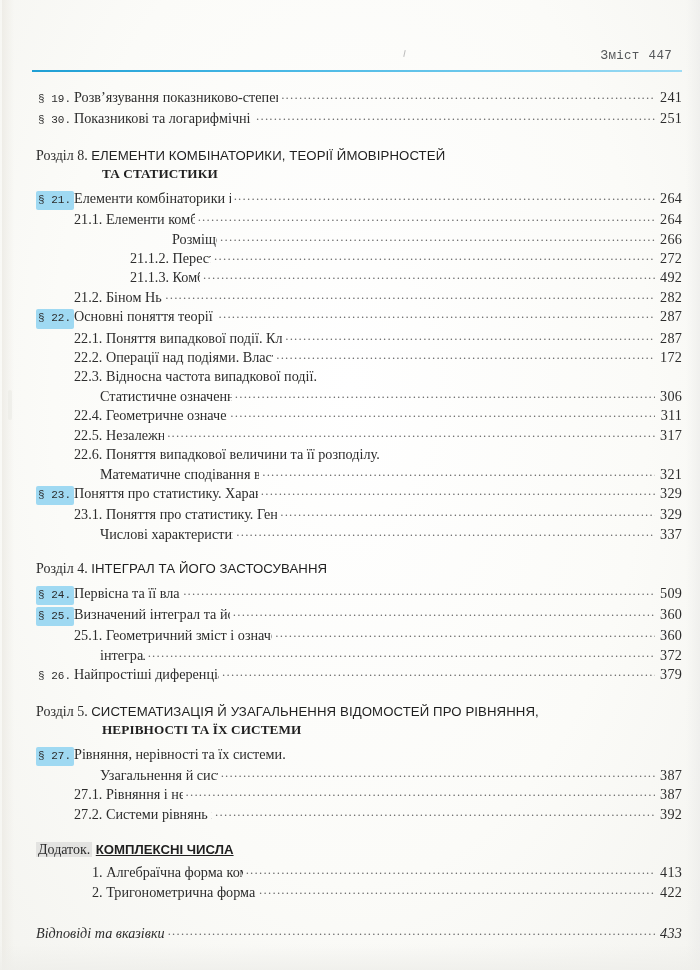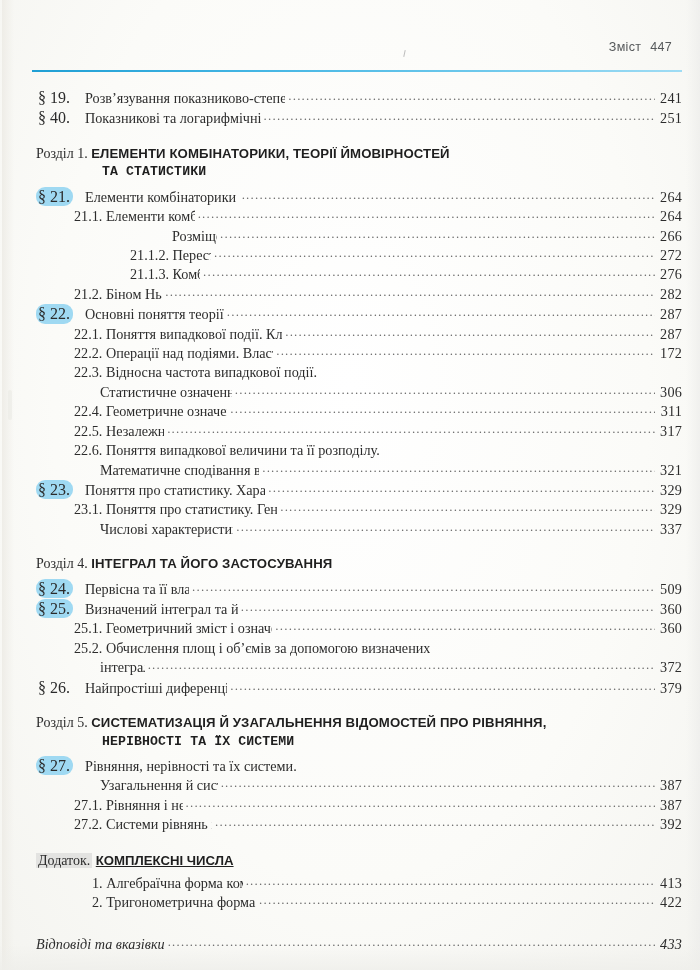--- a/index.html
+++ b/index.html
@@ -21,23 +21,23 @@
     height: 970px;
     box-sizing: border-box;
     padding: 0;
     background:
       radial-gradient(ellipse at 50% 40%, #ffffff 0%, #fbfbf8 60%, #f4f4f0 100%);
   }
 
   
   .runhead {
     position: absolute;
-    top: 40px;
+    top: 49px;
     right: 28px;
-    font-family: Liberation Sans, sans-serif;
+    font-family: Liberation Mono, monospace;
     font-size: 12.5px;
     letter-spacing: .3px;
     color: #55585a;
     white-space: nowrap;
     text-align: center;
   }
   .runhead .rh-label { margin-right: 9px; }
   .runhead .rh-num { }
 
   .rule {
@@ -72,28 +72,29 @@
     display: flex;
     align-items: baseline;
     font-size: 14.2px;
     line-height: 19.4px;
     white-space: nowrap;
   }
 
   
   .sec {
     flex: 0 0 auto;
-    font-size: 16px;
+    font-size: 11px;
     padding: 0 3px 0 2px;
-    margin-right: 12px;
+    margin-right: 0;
     color: #2b2b2b;
+    font-family: Liberation Mono, monospace;
   }
   .sec.hl {
     background: #9fd9f2;
-    border-radius: 9px;
+    border-radius: 2px;
   }
   .sec.plain {
     background: none;
   }
 
   
   .ind-0 { padding-left: 0; }
   .ind-1 { padding-left: 38px; }
   .ind-2 { padding-left: 56px; }
   .ind-3 { padding-left: 94px; }
@@ -135,27 +136,27 @@
     font-size: 13.6px;
     line-height: 17.5px;
   }
   .part .part-pre {
     font-family: "Liberation Serif", serif;
     font-size: 14px;
     color: #2c2c2c;
   }
   .part .part-title {
     font-family: "Liberation Sans", sans-serif;
-    font-weight: bold;
+    font-weight: normal;
     font-size: 13.2px;
     letter-spacing: .1px;
     color: #1f1f1f;
   }
   .part .part-line2 {
-    font-family: Liberation Mono, monospace;
+    font-family: Liberation Serif, serif;
     font-weight: bold;
     font-size: 13.2px;
     letter-spacing: .1px;
     color: #1f1f1f;
     display: block;
     padding-left: 66px;
     margin-top: 1px;
   }
 
   .appendix {
@@ -217,26 +218,26 @@
   <div class="rule"></div>
 
   <div class="toc" id="toc-root">
       <div class="row ind-0">
         <span class="sec plain">§ 19.</span>
         <span class="txt">Розв’язування показниково-степеневих рівнянь та нерівностей</span>
         <span class="lead"></span>
         <span class="pg">241</span>
       </div>
       <div class="row ind-0">
-        <span class="sec plain">§ 40.</span>
+        <span class="sec plain">§ 30.</span>
         <span class="txt">Показникові та логарифмічні рівняння й нерівності</span>
         <span class="lead"></span>
         <span class="pg">251</span>
       </div>
-      <div class="part"><span class="part-pre">Розділ 1. </span><span class="part-title">ЕЛЕМЕНТИ КОМБІНАТОРИКИ, ТЕОРІЇ ЙМОВІРНОСТЕЙ</span><span class="part-line2">ТА СТАТИСТИКИ</span></div>
+      <div class="part"><span class="part-pre">Розділ 8. </span><span class="part-title">ЕЛЕМЕНТИ КОМБІНАТОРИКИ, ТЕОРІЇ ЙМОВІРНОСТЕЙ</span><span class="part-line2">ТА СТАТИСТИКИ</span></div>
       <div class="row ind-0">
         <span class="sec hl">§ 21.</span>
         <span class="txt">Елементи комбінаторики й біном Ньютона</span>
         <span class="lead"></span>
         <span class="pg">264</span>
       </div>
       <div class="row ind-1">
         <span class="txt">21.1. Елементи комбінаторики</span>
         <span class="lead"></span>
         <span class="pg">264</span>
@@ -247,21 +248,21 @@
         <span class="pg">266</span>
       </div>
       <div class="row ind-3">
         <span class="txt">21.1.2. Перестановки</span>
         <span class="lead"></span>
         <span class="pg">272</span>
       </div>
       <div class="row ind-3">
         <span class="txt">21.1.3. Комбінації</span>
         <span class="lead"></span>
-        <span class="pg">276</span>
+        <span class="pg">492</span>
       </div>
       <div class="row ind-1">
         <span class="txt">21.2. Біном Ньютона</span>
         <span class="lead"></span>
         <span class="pg">282</span>
       </div>
       <div class="row ind-0">
         <span class="sec hl">§ 22.</span>
         <span class="txt">Основні поняття теорії ймовірностей</span>
         <span class="lead"></span>
@@ -329,23 +330,20 @@
       <div class="row ind-0">
         <span class="sec hl">§ 25.</span>
         <span class="txt">Визначений інтеграл та його застосування</span>
         <span class="lead"></span>
         <span class="pg">360</span>
       </div>
       <div class="row ind-1">
         <span class="txt">25.1. Геометричний зміст і означення визначеного інтеграла</span>
         <span class="lead"></span>
         <span class="pg">360</span>
-      </div>
-      <div class="row ind-1 nolead">
-        <span class="txt">25.2. Обчислення площ і об’ємів за допомогою визначених</span>
       </div>
       <div class="row ind-5">
         <span class="txt">інтегралів</span>
         <span class="lead"></span>
         <span class="pg">372</span>
       </div>
       <div class="row ind-0">
         <span class="sec plain">§ 26.</span>
         <span class="txt">Найпростіші диференціальні рівняння</span>
         <span class="lead"></span>

